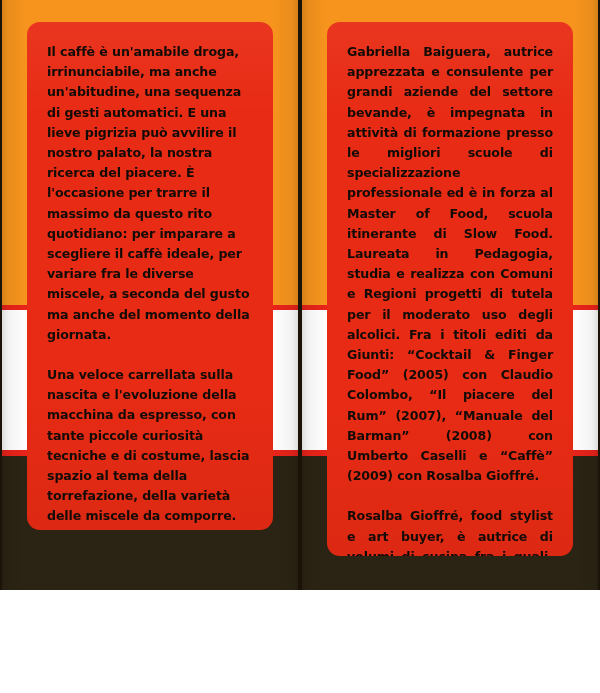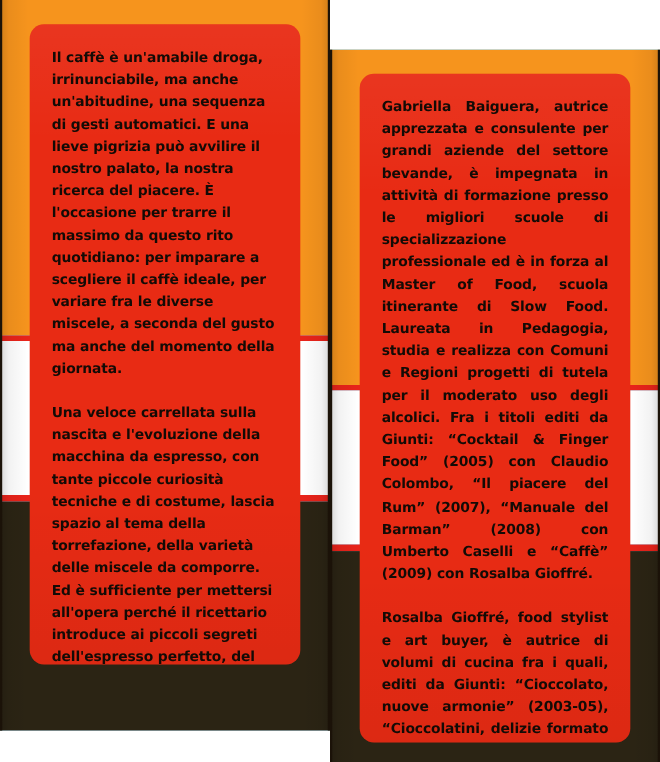--- a/index.html
+++ b/index.html
@@ -19,27 +19,27 @@
     position: relative;
     width: 600px;
     height: 693px;
     display: flex;
     background: #ffffff;
   }
 
   
   .panel {
     position: relative;
-    height: 664px;
+    height: 590px;
     overflow: hidden;
-    background: #7dd3fc;
+    background: #f97316;
   }
   .panel-left  { width: 300px; }
   .panel-gap   { width: 0px; }
-  .panel-right { width: 300px; margin-top: 45px; }
+  .panel-right { width: 300px; }
 
   
   .edge {
     position: absolute;
     top: 0;
     width: 2px;
     height: 693px;
     background: #1b1208;
     z-index: 6;
   }

